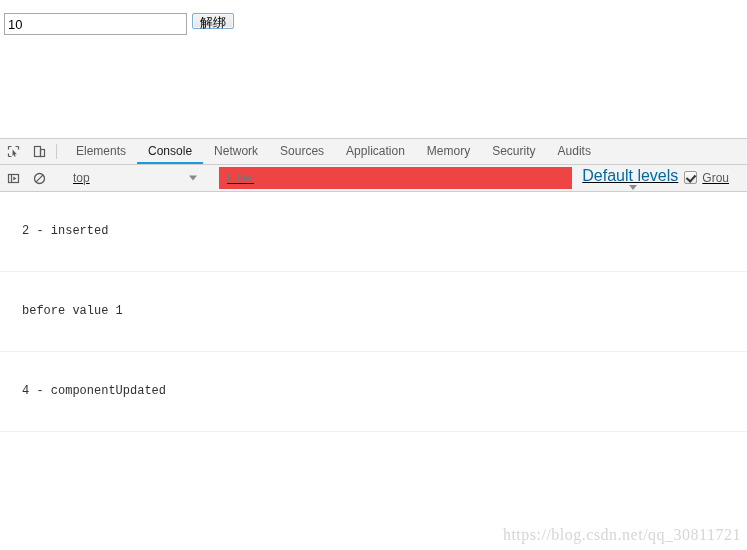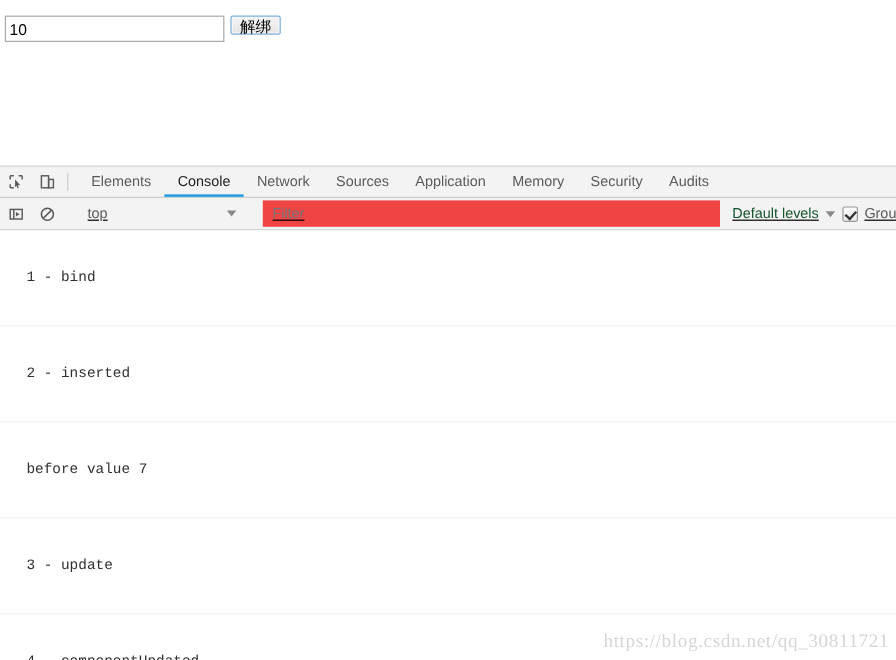--- a/index.html
+++ b/index.html
@@ -166,42 +166,43 @@
     background: #ef4444;
     font-family: "Liberation Sans", sans-serif;
     font-size: 12px;
     color: #333;
     padding-left: 8px;
     outline: none;
   }
   .levels {
     display: flex;
     align-items: center;
-    font-size: 12px;
-    color: #14532d;
+    font-size: 16px;
+    color: #0369a1;
     padding: 0 6px 0 10px;
     position: relative;
     cursor: default;
     white-space: nowrap;
+    flex-direction: column;
   }
   .levels .mini-caret {
     margin-left: 6px;
     width: 0; height: 0;
     border-left: 4px solid transparent;
     border-right: 4px solid transparent;
     border-top: 5px solid #8a8a8a;
   }
   .group-similar {
     display: flex;
-    align-items: flex-end;
+    align-items: flex-start;
     font-size: 12px;
     color: #5a5a5a;
     white-space: nowrap;
     cursor: default;
-    padding-right: 0;
+    padding-right: 18px;
   }
   .chk {
     width: 13px;
     height: 13px;
     border: 1px solid #9a9a9a;
     background: linear-gradient(#fdfdfd, #e8e8e8);
     border-radius: 2px;
     margin-right: 5px;
     position: relative;
     box-sizing: border-box;
@@ -312,30 +313,24 @@
     </div>
     <div class="group-similar">
       <span class="chk"></span>
       <span>Grou</span>
     </div>
   </div>
 
   <div class="console-list">
 
     <div class="msg">
-      <span class="ln">1 - bind</span>
+      <span class="ln">2 - inserted</span>
     </div>
     <div class="msg">
-      <span class="ln">2 - inserted</span>
-    </div>
-    <div class="msg">
-      <span class="ln">before value 7</span>
-    </div>
-    <div class="msg">
-      <span class="ln">3 - update</span>
+      <span class="ln">before value 1</span>
     </div>
     <div class="msg">
       <span class="ln">4 - componentUpdated</span>
     </div>
 
     <div class="watermark">https://blog.csdn.net/qq_30811721</div>
   </div>
 
 </div>
 

